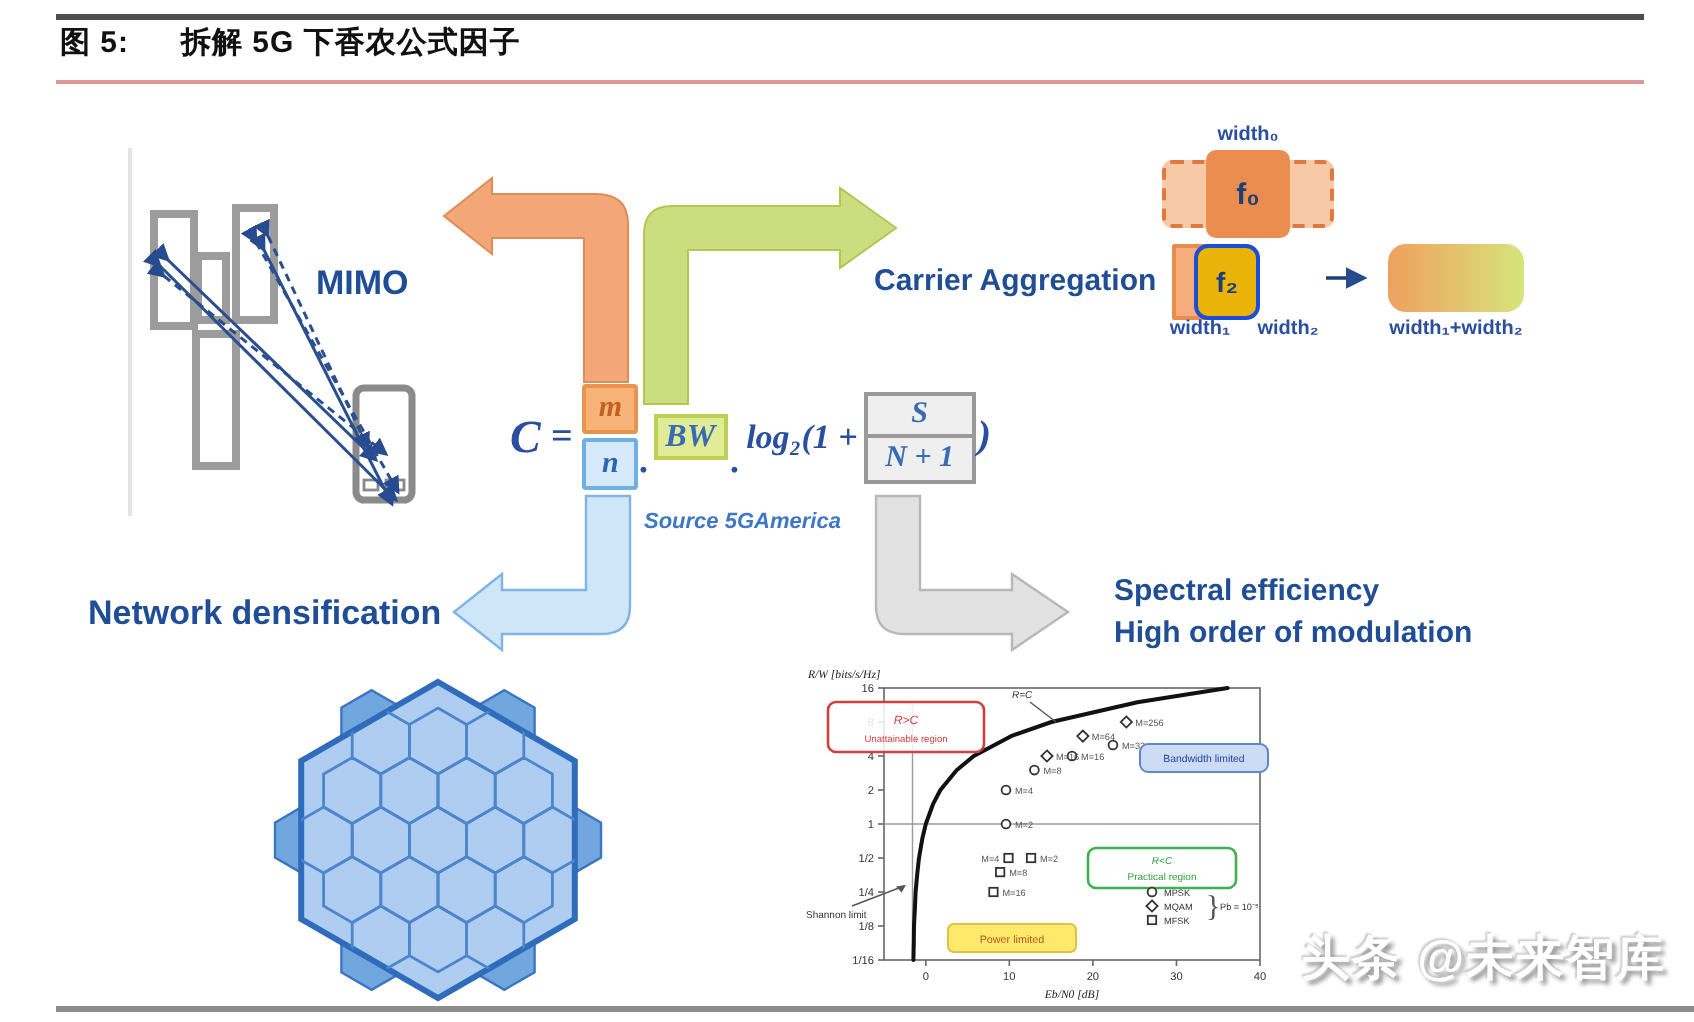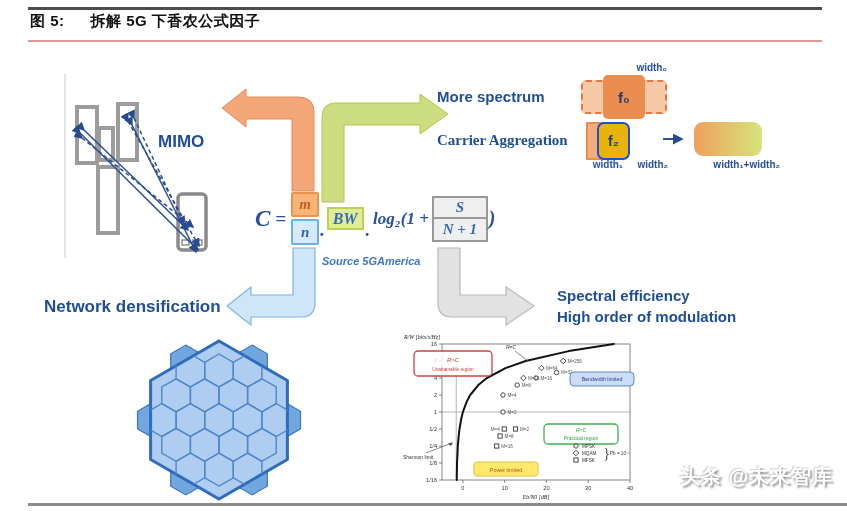--- a/index.html
+++ b/index.html
@@ -3,21 +3,21 @@
 <meta charset="utf-8">
 <style>
   html,body{margin:0;padding:0;background:#fff;}
   .page{position:relative;width:847px;height:511px;background:#fff;overflow:hidden;
         font-family:"Liberation Sans",sans-serif;}
   .rule{position:absolute;}
   .fig-title{position:absolute;left:30px;top:12px;font-size:15px;font-weight:bold;color:#111;
              letter-spacing:.5px;white-space:nowrap;}
   .fig-title .t2{margin-left:26px;}
   .lbl{position:absolute;color:#1f4e96;font-weight:bold;white-space:nowrap;}
-  .w-lbl{position:absolute;color:#2a4fa0;font-size:10px;text-align:right;white-space:nowrap;font-weight:bold;}
+  .w-lbl{position:absolute;color:#2a4fa0;font-size:10px;text-align:center;white-space:nowrap;font-weight:bold;}
   svg.layer{position:absolute;left:0;top:0;pointer-events:none;}
   
   .formula{position:absolute;left:255px;top:192px;display:flex;align-items:center;color:#2a4fa0;
            font-family:"Liberation Serif",serif;font-style:italic;font-weight:bold;}
   .f-c{font-size:23px;margin-right:5px;}
   .f-eq{font-size:19px;margin-right:5px;}
   .frac{display:flex;flex-direction:column;row-gap:2px;}
   .mbox,.nbox{width:24px;height:21px;border-radius:2px;font-size:15px;display:flex;align-items:center;justify-content:center;}
   .mbox{background:#f8b478;border:2px solid #e8944e;color:#c2601f;}
   .nbox{background:#d7eafb;border:2px solid #6fb0e2;color:#2a64b4;height:22px;}
@@ -34,21 +34,21 @@
   .f0-outer{position:absolute;left:581px;top:80px;width:86px;height:34px;background:#f7c9a6;
             border:2px dashed #e0793f;border-radius:5px;box-sizing:border-box;}
   .fbox{position:absolute;color:#1c3f7a;font-weight:bold;display:flex;align-items:center;justify-content:center;}
   .f0-inner{left:603px;top:75px;width:42px;height:44px;background:#ec8d50;border-radius:5px;font-size:15px;}
   .f1-box{left:586px;top:122px;width:28px;height:34px;background:#f6ad7c;border:2px solid #e88c50;border-radius:1px;font-size:14px;}
   .f2-box{left:597px;top:122px;width:29px;height:34px;background:#eab308;border:2px solid #1d4ed8;border-radius:7px;font-size:14px;}
   .grad-box{position:absolute;left:694px;top:122px;width:68px;height:34px;border-radius:9px;
             background:linear-gradient(90deg,#efa05e,#d7e47c);}
   .source{position:absolute;left:322px;top:255px;font-size:11px;font-style:italic;font-weight:bold;color:#3f77c8;}
   .chart{position:absolute;left:402px;top:331px;width:240px;height:178px;}
-  .watermark{position:absolute;right:14px;top:463px;font-size:20px;font-weight:bold;color:#fff;
+  .watermark{position:absolute;right:14px;top:463px;font-size:24px;font-weight:bold;color:#fff;
              text-shadow:2px 2px 2px #999,-1px -1px 1px #cfcfcf;letter-spacing:1px;}
 </style>
 </head>
 <body>
 
 <div class="page">
 
   <div class="rule" style="left:28px;top:7px;width:794px;height:3px;background:#4d4d4d;"></div>
 
   <div class="fig-title">
@@ -134,22 +134,21 @@
         <polygon points="204.7,428.3 219.0,436.5 219.0,453.0 204.7,461.3 190.4,453.0 190.4,436.5"></polygon>
         <polygon points="233.3,428.3 247.6,436.5 247.6,453.0 233.3,461.3 219.0,453.0 219.0,436.5"></polygon>
         <polygon points="261.9,428.3 276.2,436.5 276.2,453.0 261.9,461.3 247.6,453.0 247.6,436.5"></polygon>
         <polygon points="190.4,453.0 204.7,461.3 204.7,477.8 190.4,486.0 176.1,477.8 176.1,461.3"></polygon>
         <polygon points="219.0,453.0 233.3,461.3 233.3,477.8 219.0,486.0 204.7,477.8 204.7,461.3"></polygon>
         <polygon points="247.6,453.0 261.9,461.3 261.9,477.8 247.6,486.0 233.3,477.8 233.3,461.3"></polygon>
       </g>
   </svg>
 
   <div class="lbl" style="left:158px;top:96px;font-size:17px;margin-top:36px;">MIMO</div>
-  <div class="lbl" style="left:437px;top:88px;font-size:15px;">More spectrum</div>
-  <div class="lbl" style="left:437px;top:132px;font-size:15px;font-family:Liberation Serif, serif;">Carrier Aggregation</div>
+  <div class="lbl" style="left:437px;top:132px;font-size:15px;">Carrier Aggregation</div>
   <div class="lbl" style="left:44px;top:297px;font-size:17px;">Network densification</div>
   <div class="lbl" style="left:557px;top:287px;font-size:15px;">Spectral efficiency</div>
   <div class="lbl" style="left:557px;top:308px;font-size:15px;">High order of modulation</div>
 
   <div class="formula">
     <span class="f-c">C</span>
     <span class="f-eq">=</span>
     <span class="frac">
       <span class="mbox">m</span>
       <span class="nbox">n</span>

